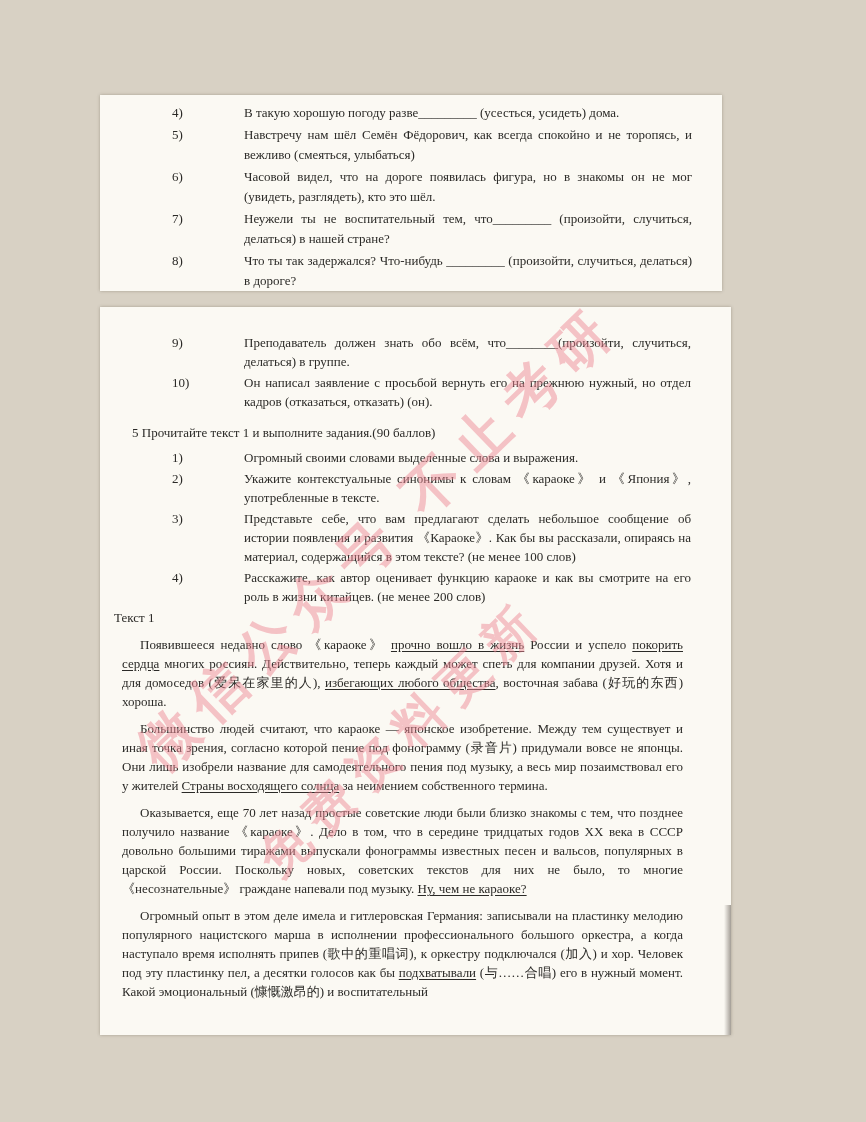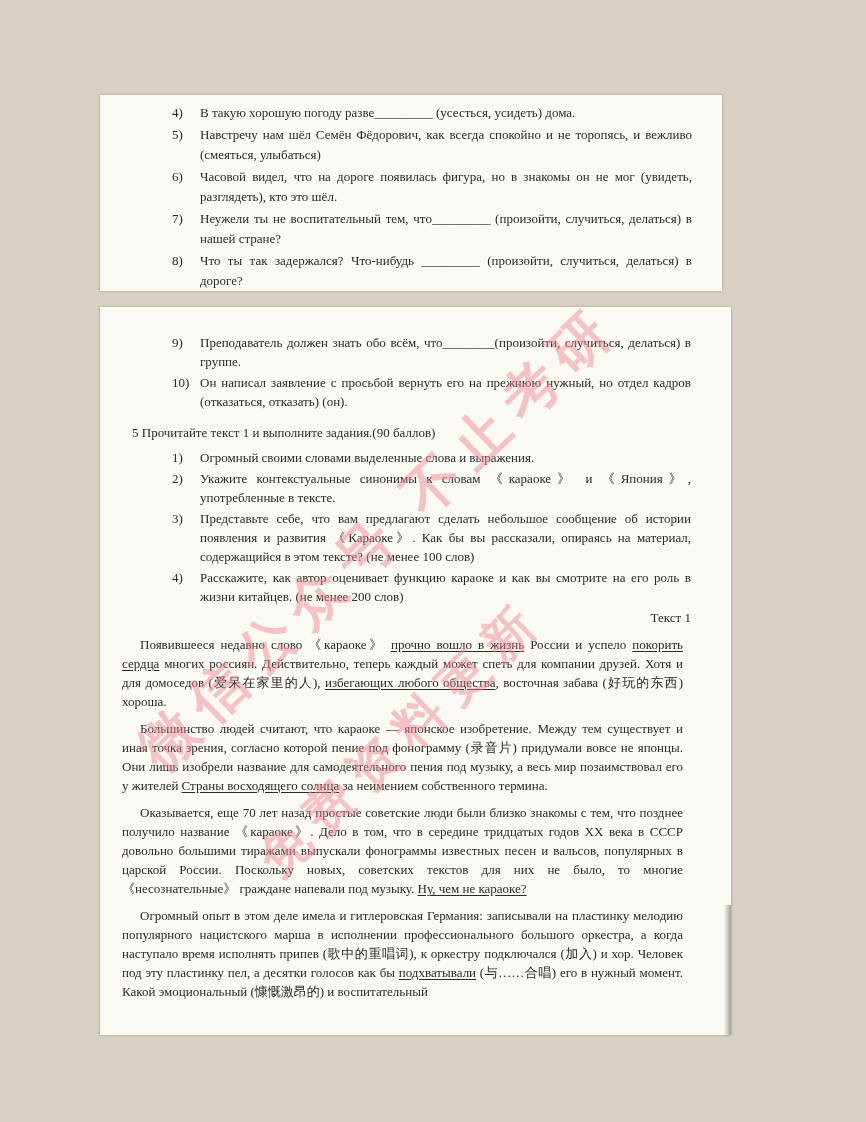--- a/index.html
+++ b/index.html
@@ -26,26 +26,26 @@
     font-size: 13px; line-height: 20px;
   }
   .page2 {
     left: 100px; top: 307px; width: 631px; height: 728px;
     padding: 26px 40px 0 14px;
     font-size: 13px; line-height: 19px;
   }
 
   .item { display: flex; margin-bottom: 2px; }
   .num  { flex: 0 0 28px; }
-  .itext { flex: 1; text-align: justify; }
+  .itext { flex: 1; text-align: justify; margin-left: 44px; }
 
   .indent { margin-left: 58px; }
 
   .section-title { margin: 12px 0 6px 18px; }
-  .text-title { text-align: right; margin: 0 0 4px 0; }
+  .text-title { text-align: left; margin: 0 0 4px 0; }
 
   .para { margin: 8px; text-align: justify; text-indent: 18px; }
   .u { text-decoration: underline; text-underline-offset: 2px; }
 
   .wm {
     position: absolute;
     transform: rotate(-44deg);
     font-size: 56px;
     font-weight: 700;
     letter-spacing: 12px;

